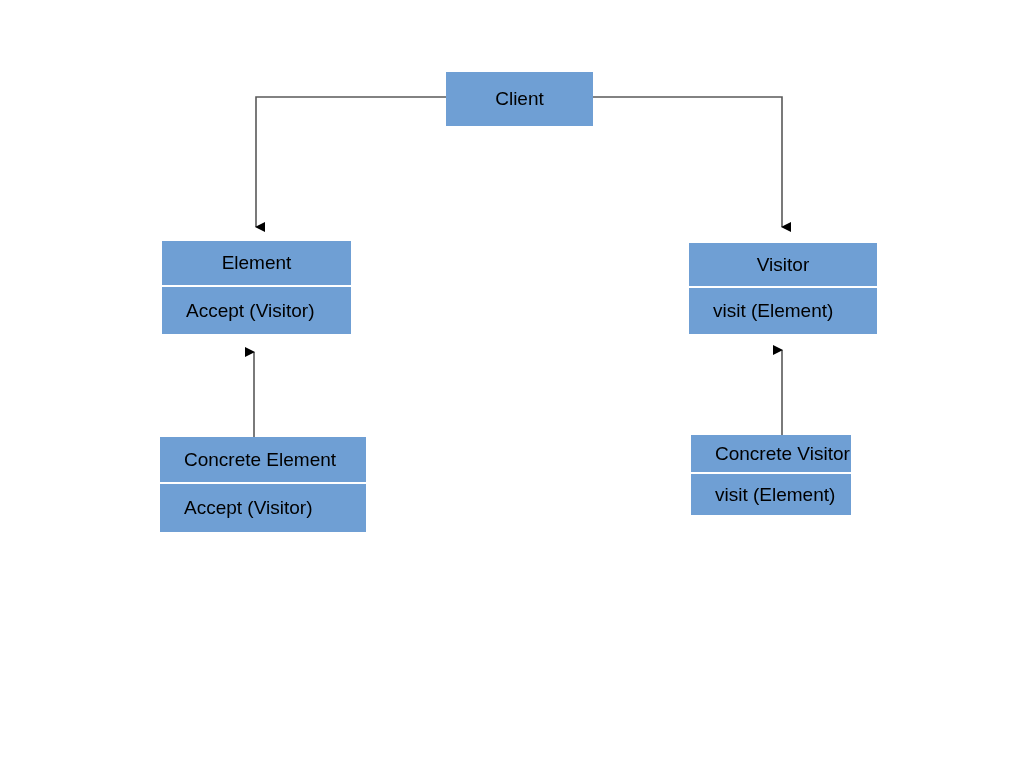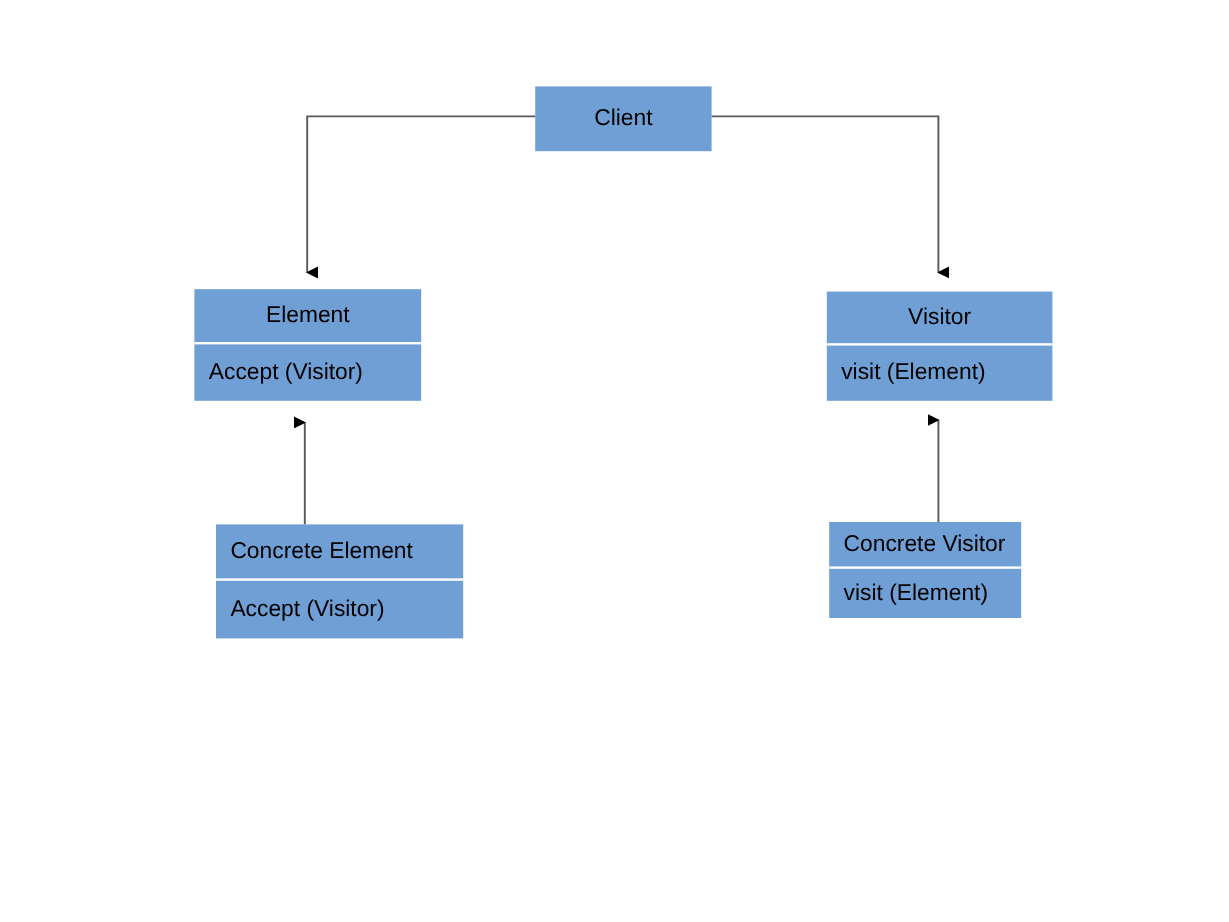--- a/index.html
+++ b/index.html
@@ -45,41 +45,41 @@
     align-items: center;
     white-space: nowrap;
     overflow: hidden;
   }
   .compartment.center {
     justify-content: center;
     padding: 12px 8px;
   }
   .compartment.left {
     justify-content: flex-start;
-    padding-left: 12px;
+    padding-left: 24px;
   }
   .divider {
     height: 2px;
     background: #ffffff;
     flex: 0 0 auto;
   }
 
   
   #node-client   { left: 446px; top: 72px;  width: 147px; height: 54px; }
   #node-client .compartment { height: 54px; }
 
   #node-element  { left: 162px; top: 241px; width: 189px; height: 93px; }
   #node-element  .c-head { height: 44px; }
   #node-element  .c-body { height: 47px; }
 
   #node-visitor  { left: 689px; top: 243px; width: 188px; height: 91px; }
   #node-visitor  .c-head { height: 43px; }
   #node-visitor  .c-body { height: 46px; }
 
-  #node-concrete-element { left: 160px; top: 437px; width: 206px; height: 95px; margin-left: 20px; }
+  #node-concrete-element { left: 160px; top: 437px; width: 206px; height: 95px; }
   #node-concrete-element .c-head { height: 45px; }
   #node-concrete-element .c-body { height: 48px; }
 
   #node-concrete-visitor { left: 691px; top: 435px; width: 160px; height: 80px; }
   #node-concrete-visitor .c-head { height: 37px; }
   #node-concrete-visitor .c-body { height: 41px; }
 </style>
 </head>
 <body>
 

